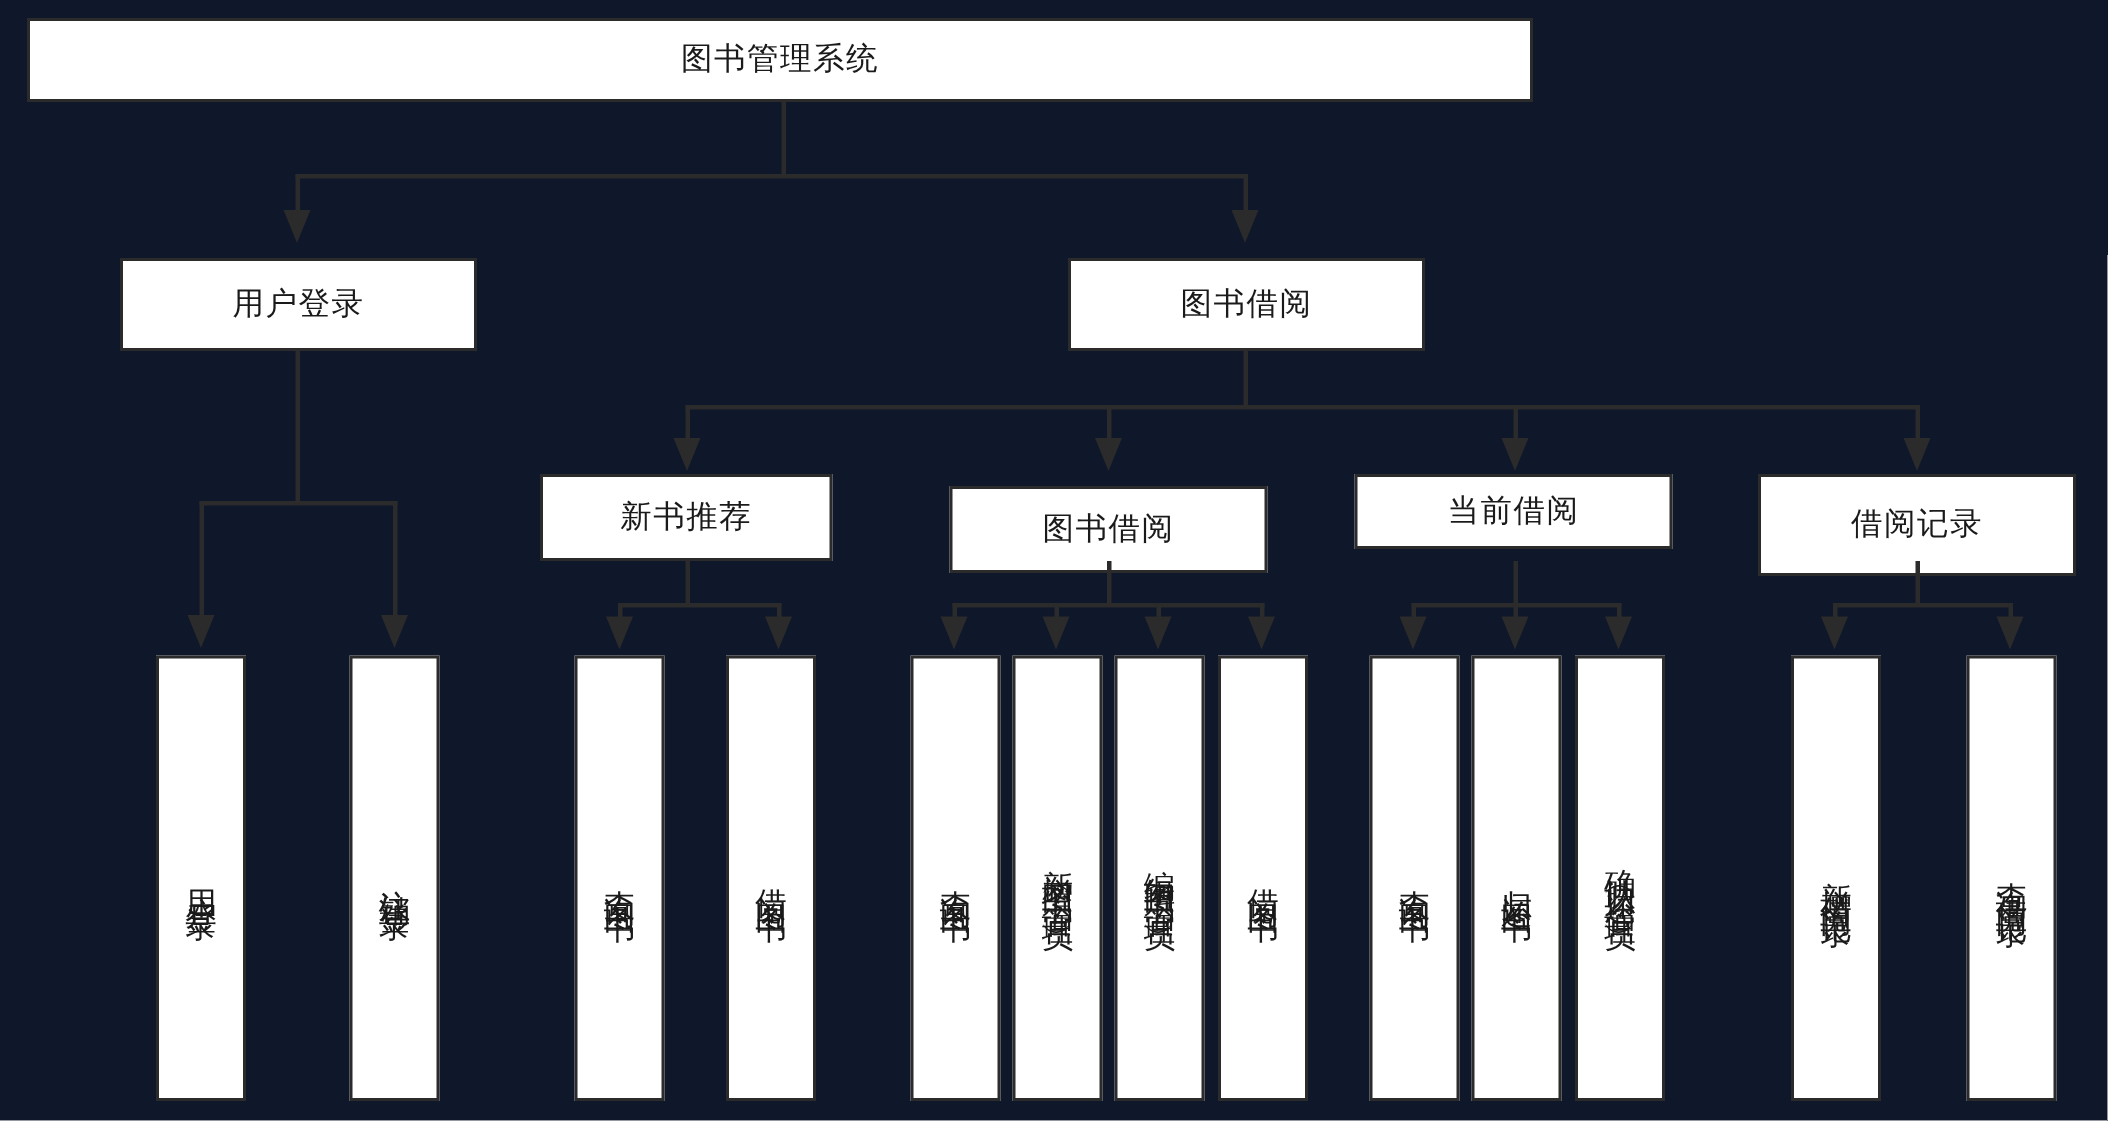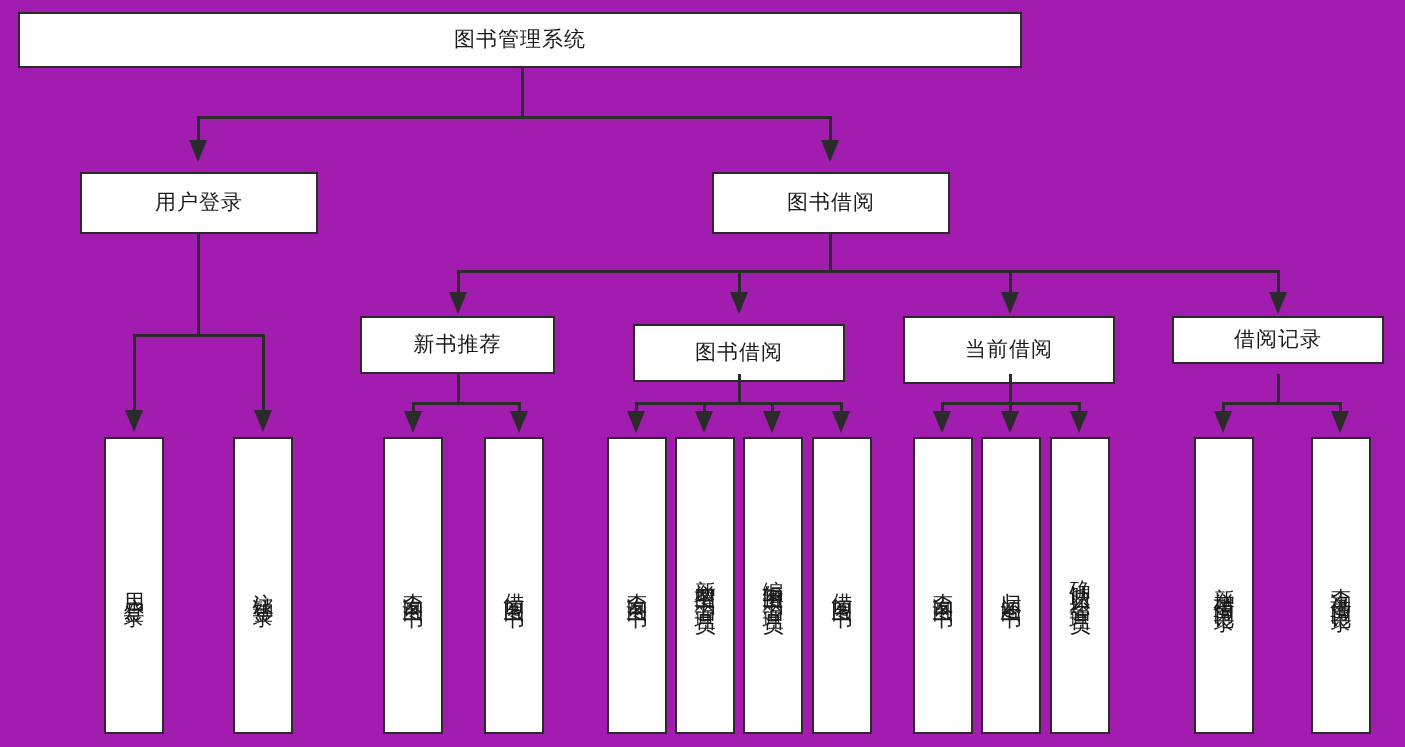--- a/index.html
+++ b/index.html
@@ -7,21 +7,21 @@
     padding: 0;
     background: #ffffff;
   }
   body {
     font-family: "DejaVu Sans", "Liberation Sans", sans-serif;
   }
   #canvas {
     position: relative;
     width: 1405px;
     height: 747px;
-    background: #a21caf;
+    background: #0f172a;
     overflow: hidden;
   }
   .node {
     position: absolute;
     box-sizing: border-box;
     border: 2.5px solid #2b2b2b;
     background: #ffffff;
     display: flex;
     align-items: center;
     justify-content: center;
@@ -110,24 +110,24 @@
   <div class="arrow" style="left:730px; top:292px;"></div>
   <div class="arrow" style="left:1001px; top:292px;"></div>
   <div class="arrow" style="left:1269px; top:292px;"></div>
 
   <div class="node horiz" style="left:360px; top:316px; width:195px; height:58px;">
     <span class="lbl">新书推荐</span>
   </div>
   <div class="node horiz" style="left:633px; top:324px; width:212px; height:58px;text-align:center;">
     <span class="lbl">图书借阅</span>
   </div>
-  <div class="node horiz" style="left:903px; top:316px; width:212px; height:68px;">
+  <div class="node horiz" style="left:903px; top:316px; width:212px; height:50px;">
     <span class="lbl">当前借阅</span>
   </div>
-  <div class="node horiz" style="left:1172px; top:316px; width:212px; height:48px;">
+  <div class="node horiz" style="left:1172px; top:316px; width:212px; height:68px;">
     <span class="lbl">借阅记录</span>
   </div>
 
   <div class="edge v" style="left:457px; top:374px; width:3px; height:29px;"></div>
   <div class="edge h" style="left:412px; top:402px; width:109px; height:3px;"></div>
   <div class="edge v" style="left:412px; top:402px; width:3px; height:12px;"></div>
   <div class="edge v" style="left:518px; top:402px; width:3px; height:12px;"></div>
   <div class="arrow" style="left:404px; top:411px;"></div>
   <div class="arrow" style="left:510px; top:411px;"></div>
 

